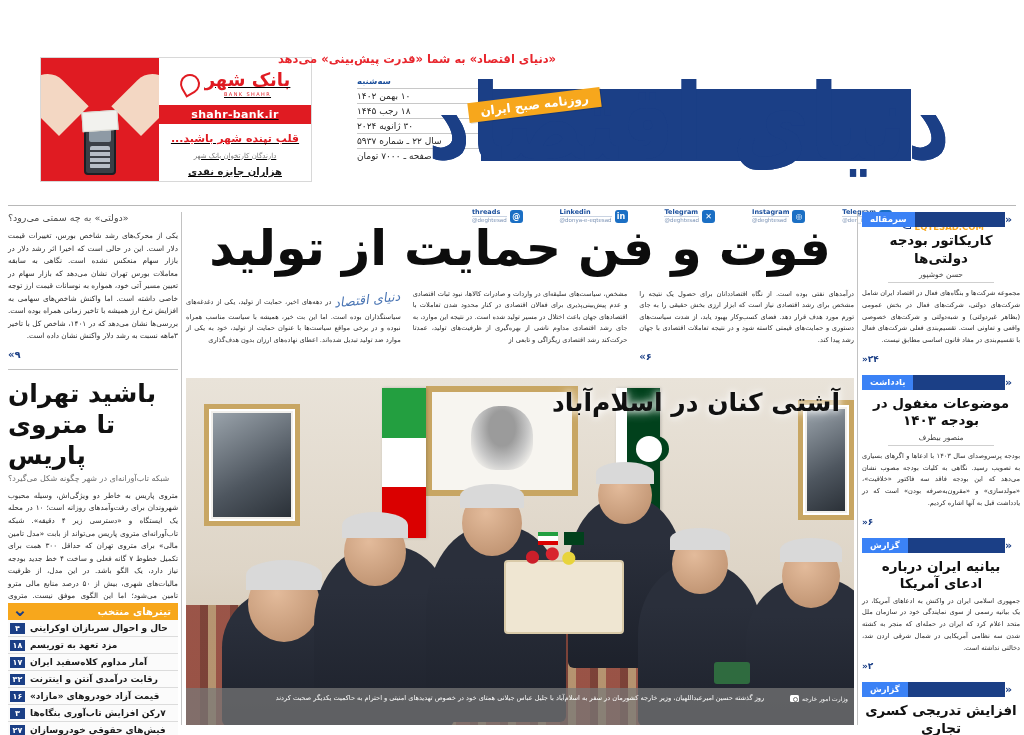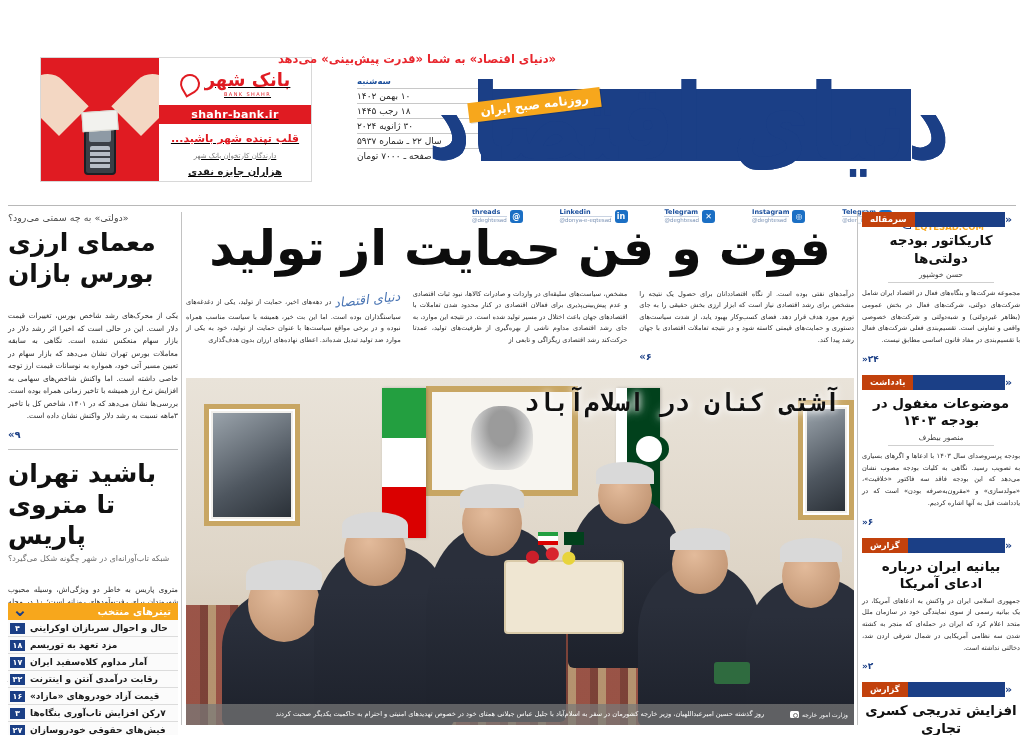--- a/index.html
+++ b/index.html
@@ -142,21 +142,21 @@
   .vline { position: absolute; width: 0; border-left: 1px solid #c2c2c2; }
 
   
   .col-left { position: absolute; left: 8px; top: 212px; width: 170px; }
   .kicker-l { text-align: left; font-size: 9.5px; color: #4a4a4a; direction: rtl; }
   .hl-l {
     font-size: 25px; font-weight: bold; color: #111; line-height: 1.24;
     text-align: left; margin-top: 4px; letter-spacing: -0.5px;
   }
   .body-l {
-    margin-top: 21px; font-size: 7.3px; line-height: 1.72; color: #2a2a2a;
+    margin-top: 7px; font-size: 7.3px; line-height: 1.72; color: #2a2a2a;
     text-align: justify; column-count: 1;
   }
   .pgnum {
     color: #1b3f86; font-weight: bold; font-size: 10px; direction: ltr;
     display: inline-block; margin-top: 2px;
   }
   .sub-l { font-size: 8px; color: #6a6a6a; text-align: left; margin-top: 3px; }
 
   
   .sel-box { position: absolute; left: 8px; top: 603px; width: 170px; }
@@ -250,48 +250,47 @@
   .mini-flags .mf-ir { left: 0; background: linear-gradient(180deg,#239f40 0 33%,#fff 33% 66%,#da0000 66%); }
   .mini-flags .mf-pk { left: 26px; background: #01411c; }
   .tissue { position:absolute; left:528px; top:284px; width:36px; height:22px;
     background:#2f6b3f; border-radius:3px; }
   .plant { position:absolute; left:186px; top:186px; width:52px; height:56px;
     background: radial-gradient(ellipse at 50% 70%, #2f6b3f 0 48%, transparent 50%); }
 
   .photo-head {
     position: absolute; right: 14px; top: 10px; text-align: center;
     text-shadow: 0 0 6px rgba(255,255,255,.95), 0 0 12px rgba(255,255,255,.9);
-    font-family: Liberation Mono, monospace;
   }
   .ph-title { font-size: 25px; font-weight: bold; color: #111; letter-spacing: -0.5px; }
   .ph-sub { font-size: 12px; font-weight: bold; color: #1a1a1a; margin-top: 3px; }
   .ph-pg { color: #1b3f86; font-size: 9px; font-weight: bold; margin-right: 5px; }
 
   .photo-cap {
-    position: absolute; left: 0; right: 0; bottom: 0; height: 21px;
+    position: absolute; left: 0; right: 0; bottom: 0; height: 37px;
     background: rgba(120,120,120,.72); color: #fff;
     font-size: 6.6px; line-height: 21px; text-align: center; padding: 0 40px;
     white-space: nowrap; overflow: hidden;
   }
   .cap-credit {
     position: absolute; right: 6px; top: 0; font-size: 6px; line-height: 21px;
     display: flex; align-items: center; gap: 3px; flex-direction: row-reverse;
   }
   .cam { width: 9px; height: 7px; background: #fff; border-radius: 1.5px; position: relative; }
   .cam::after { content:""; position:absolute; left:3px; top:1.6px; width:3.4px; height:3.4px;
     border-radius:50%; border:1px solid #777; }
 
   
   .col-right { position: absolute; left: 862px; top: 212px; width: 158px; }
   .sec-head {
     display: flex; flex-direction: row-reverse; align-items: stretch;
     height: 15px; margin-bottom: 5px;
   }
   .sec-tag {
-    background: #c2410c; color: #fff; font-size: 8.5px; font-weight: bold;
+    background: #3b82f6; color: #fff; font-size: 8.5px; font-weight: bold;
     padding: 0 8px; line-height: 15px;
   }
   .sec-bar { flex: 1; background: #1b3f86; }
   .sec-chev {
     width: 15px; background: #fff; color: #1b3f86; font-size: 11px;
     line-height: 15px; text-align: left; font-weight: bold;
   }
   .r-title {
     font-size: 13.5px; font-weight: bold; color: #111; text-align: center;
     line-height: 1.3; margin-bottom: 3px;
@@ -392,21 +391,20 @@
       <span>DONYA-E-EQTESAD.COM</span>
     </div>
   </div>
 
   <div class="rule rule-top"></div>
 
   <div class="col-left">
 
     <div>
       <div class="kicker-l">«دولتی» به چه سمتی می‌رود؟</div>
-      <div class="hl-l">معمای ارزی بورس بازان</div>
       <div class="body-l">یکی از محرک‌های رشد شاخص بورس، تغییرات قیمت دلار است. این در حالی است که اخیرا اثر رشد دلار در بازار سهام منعکس نشده است. نگاهی به سابقه معاملات بورس تهران نشان می‌دهد که بازار سهام در تعیین مسیر آتی خود، همواره به نوسانات قیمت ارز توجه خاصی داشته است. اما واکنش شاخص‌های سهامی به افزایش نرخ ارز همیشه با تاخیر زمانی همراه بوده است. بررسی‌ها نشان می‌دهد که در ۱۴۰۱، شاخص کل با تاخیر ۳ماهه نسبت به رشد دلار واکنش نشان داده است.</div>
       <div style="text-align:left"><span class="pgnum">۹</span><span class="pgnum">«</span></div>
     </div>
 
     <div class="rule" style="position:static;border-top:1px solid #c2c2c2;margin:7px 0 8px;"></div>
 
     <div>
       <div class="hl-l">باشید تهران تا متروی پاریس</div>
       <div class="sub-l">شبکه تاب‌آورانه‌ای در شهر چگونه شکل می‌گیرد؟</div>
       <div class="body-l">متروی پاریس به خاطر دو ویژگی‌اش، وسیله محبوب شهروندان برای رفت‌وآمدهای روزانه است؛ ۱۰ در محله یک ایستگاه و «دسترسی زیر ۴ دقیقه». شبکه تاب‌آورانه‌ای متروی پاریس می‌تواند از بابت «مدل تامین مالی» برای متروی تهران که حداقل ۳۰۰ همت برای تکمیل خطوط ۷ گانه فعلی و ساخت ۴ خط جدید بودجه نیاز دارد، یک الگو باشد. در این مدل، از ظرفیت مالیات‌های شهری، بیش از ۵۰ درصد منابع مالی مترو تامین می‌شود؛ اما این الگوی موفق نیست. متروی هنگ‌کنگ نیز با «مدل خودران» با «مترو + املاک» بسط داده شده است.</div>

